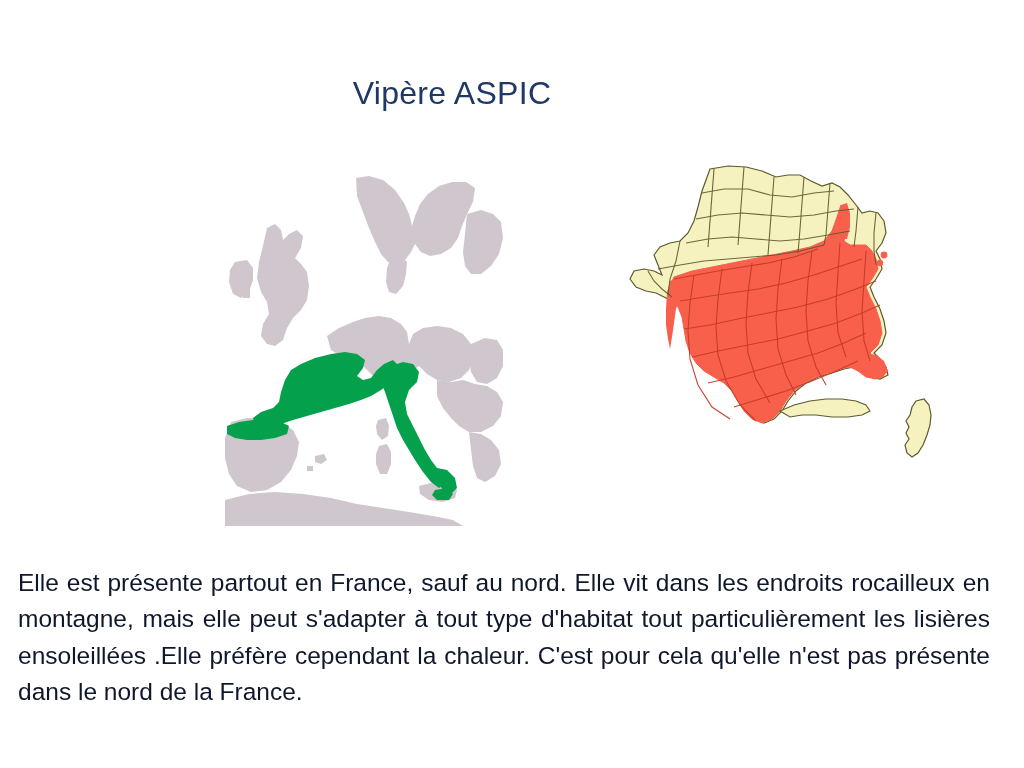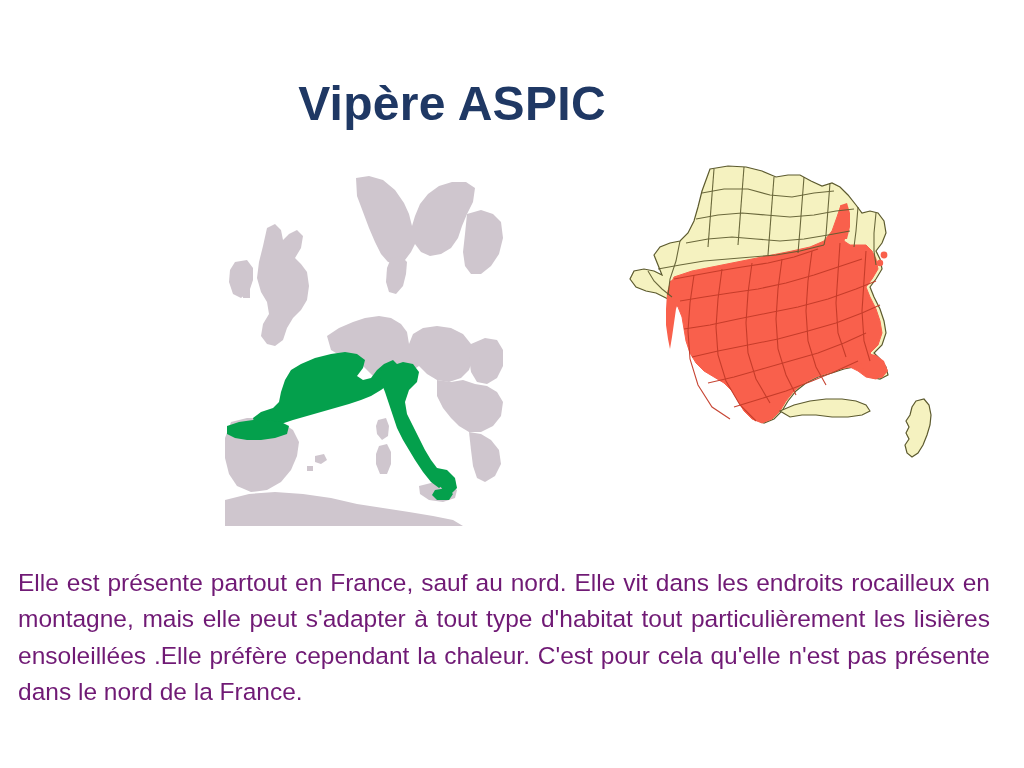--- a/index.html
+++ b/index.html
@@ -17,23 +17,23 @@
     color: #000000;
   }
 
   
   #slide-title {
     position: absolute;
     left: 0;
     top: 42px;
     width: 904px;
     text-align: center;
-    font-size: 48px;
+    font-size: 32px;
     line-height: 60px;
-    font-weight: bold;
+    font-weight: normal;
     color: #1F3864;
     letter-spacing: 0.3px;
     white-space: nowrap;
   }
 
   
   #figures {
     position: absolute;
     left: 0;
     top: 140px;
@@ -67,21 +67,21 @@
 
   
   #body-text {
     position: absolute;
     left: 18px;
     top: 540px;
     width: 972px;
     font-size: 24.5px;
     line-height: 36.5px;
     text-align: justify;
-    color: #701a75;
+    color: #0f172a;
     word-spacing: 0px;
   }
 </style>
 </head>
 <body>
 
 <h1 id="slide-title">Vipère ASPIC</h1>
 
 <div id="figures">
 

